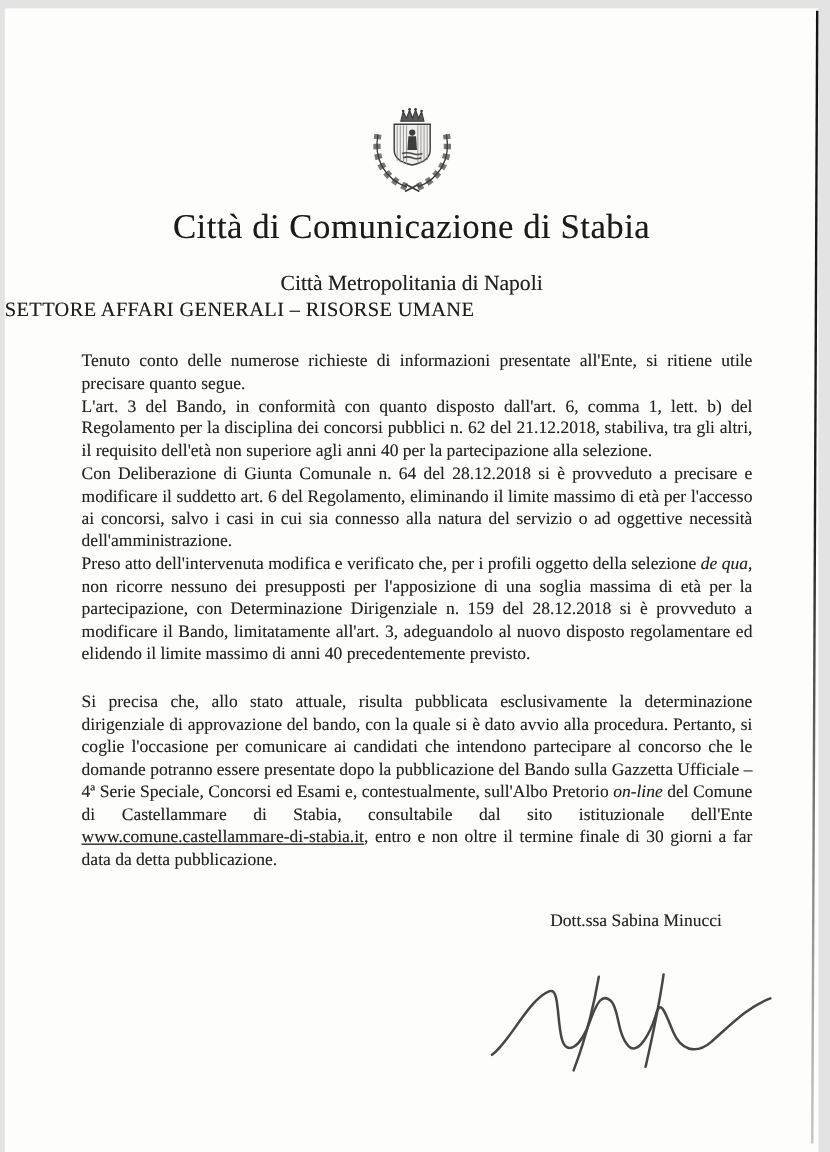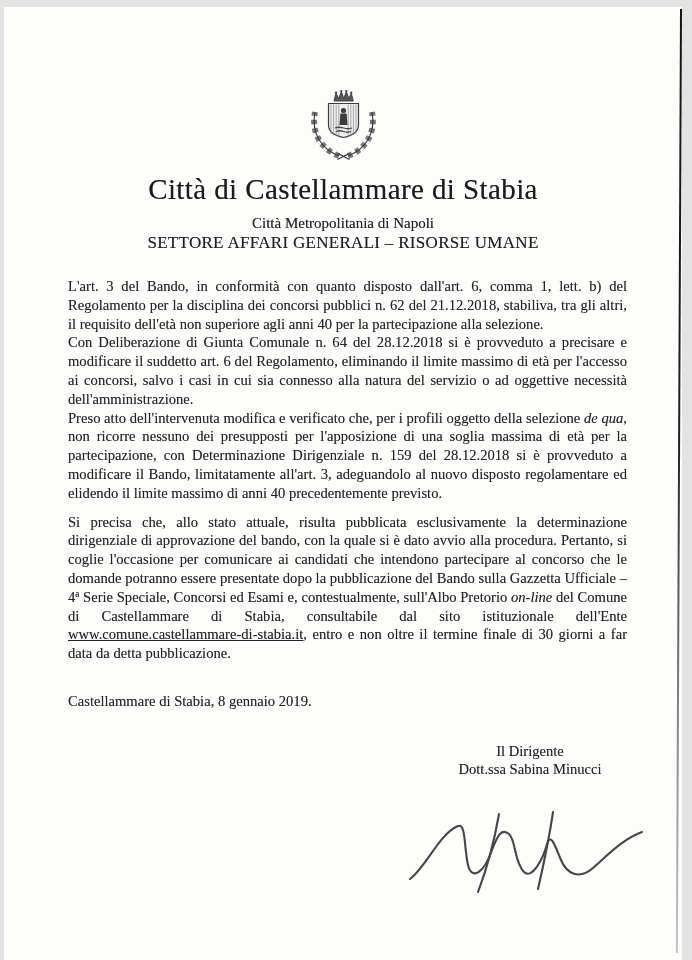--- a/index.html
+++ b/index.html
@@ -13,33 +13,33 @@
     background:#fdfdfc; color:#262626;
   }
   .edge-shadow {
     position:absolute; top:9px; right:10px; width:2px; height:944px;
     background:linear-gradient(180deg,#141414 0%,#1f1f1f 45%,#7d7d7d 72%,#c6c6c6 100%);
     transform:rotate(0.25deg); transform-origin:top;
   }
   .crest { width:105px; height:82px; margin:80px auto 4px auto; display:block; }
   .title   { text-align:center; font-size:29px; letter-spacing:0.4px; color:#1b1b1b;
              text-shadow:0 0 0.5px rgba(30,30,30,.55); }
-  .subtitle{ text-align:center; font-size:15px; margin-top:9px; color:#222;
+  .subtitle{ text-align:center; font-size:18px; margin-top:20px; color:#222;
              text-shadow:0 0 0.4px rgba(30,30,30,.5); }
-  .dept    { text-align:center; font-size:17px; margin-top:1px; letter-spacing:0.3px; color:#1e1e1e;
+  .dept    { font-size:17px; margin-top:1px; letter-spacing:0.3px; color:#1e1e1e;
              text-shadow:0 0 0.4px rgba(30,30,30,.5); }
   .content { margin:0 55px 0 64px; }
   .subject {
     margin:35px 0 0 0; font-weight:bold; font-size:14.8px; line-height:21px;
     text-align:justify; color:#141414; text-shadow:0 0 0.4px rgba(20,20,20,.45);
   }
   .block { font-size:14.6px; line-height:18.8px; text-align:justify; color:#232323;
            text-shadow:0 0 0.35px rgba(35,35,35,.4); }
   .block-1 { margin-top:24px; }
-  .block-2 { margin-top:10px; }
+  .block-2 { margin-top:21px; }
   .block p { margin:0; }
   em { }
   .url { text-decoration:underline; }
   .dateline { margin:30px 0 0 0; font-size:14.6px; color:#232323;
               text-shadow:0 0 0.35px rgba(35,35,35,.4); }
   .sig-block {
     margin:32px 0 0 352px; width:220px; text-align:center;
     font-size:14.6px; line-height:18.5px; color:#232323;
     text-shadow:0 0 0.35px rgba(35,35,35,.4);
   }
@@ -76,41 +76,40 @@
       <path d="M44 41 Q48 39.5 52.5 41 Q57 42.5 61 41" fill="none" stroke="#4a4a4a" stroke-width="1.3"></path>
       <path d="M45 44.5 Q48.8 43 52.5 44.5 Q56.2 46 60 44.5" fill="none" stroke="#4a4a4a" stroke-width="1.3"></path>
 
       <path d="M48 69 C30 62, 20 46, 24 25" fill="none" stroke="#4a4a4a" stroke-width="6" stroke-dasharray="4.5 4" opacity="0.75"></path>
       <path d="M48 69 C30 62, 20 46, 24 25" fill="none" stroke="#383838" stroke-width="1.1"></path>
       <path d="M57 69 C75 62, 85 46, 81 25" fill="none" stroke="#4a4a4a" stroke-width="6" stroke-dasharray="4.5 4" opacity="0.75"></path>
       <path d="M57 69 C75 62, 85 46, 81 25" fill="none" stroke="#383838" stroke-width="1.1"></path>
       <path d="M47 66.5 L58.5 72.5 M58 66.5 L46.5 72.5" stroke="#3d3d3d" stroke-width="1.4"></path>
     </svg>
 
-    <div class="title">Città di Castellammare di Stabia</div>
+    <div class="title">Città di Comunicazione di Stabia</div>
     <div class="subtitle">Città Metropolitania di Napoli</div>
     <div class="dept">SETTORE AFFARI GENERALI – RISORSE UMANE</div>
 
     <div class="content">
 
 
       <div class="block block-1">
+        <p>Tenuto conto delle numerose richieste di informazioni presentate all'Ente, si ritiene utile precisare quanto segue.</p>
         <p>L'art. 3 del Bando, in conformità con quanto disposto dall'art. 6, comma 1, lett. b) del Regolamento per la disciplina dei concorsi pubblici n. 62 del 21.12.2018, stabiliva, tra gli altri, il requisito dell'età non superiore agli anni 40 per la partecipazione alla selezione.</p>
         <p>Con Deliberazione di Giunta Comunale n. 64 del 28.12.2018 si è provveduto a precisare e modificare il suddetto art. 6 del Regolamento, eliminando il limite massimo di età per l'accesso ai concorsi, salvo i casi in cui sia connesso alla natura del servizio o ad oggettive necessità dell'amministrazione.</p>
         <p><span>Preso atto dell'intervenuta modifica e verificato che, per i profili oggetto della selezione </span><em>de qua</em><span>, non ricorre nessuno dei presupposti per l'apposizione di una soglia massima di età per la partecipazione, con Determinazione Dirigenziale n. 159 del 28.12.2018 si è provveduto a modificare il Bando, limitatamente all'art. 3, adeguandolo al nuovo disposto regolamentare ed elidendo il limite massimo di anni 40 precedentemente previsto.</span></p>
       </div>
 
       <div class="block block-2">
         <p><span>Si precisa che, allo stato attuale, risulta pubblicata esclusivamente la determinazione dirigenziale di approvazione del bando, con la quale si è dato avvio alla procedura. Pertanto, si coglie l'occasione per comunicare ai candidati che intendono partecipare al concorso che le domande potranno essere presentate dopo la pubblicazione del Bando sulla Gazzetta Ufficiale – 4ª Serie Speciale, Concorsi ed Esami e, contestualmente, sull'Albo Pretorio </span><em>on-line</em><span> del Comune di Castellammare di Stabia, consultabile dal sito istituzionale dell'Ente </span><span class="url">www.comune.castellammare-di-stabia.it</span><span>, entro e non oltre il termine finale di 30 giorni a far data da detta pubblicazione.</span></p>
       </div>
 
-      <p class="dateline">Castellammare di Stabia, 8 gennaio 2019.</p>
 
       <div class="sig-block">
-        <div>Il Dirigente</div>
         <div>Dott.ssa Sabina Minucci</div>
       </div>
     </div>
 
     <svg class="sig-scrawl" width="278" height="100" viewBox="0 0 278 100">
       <g fill="none" stroke="#2d2d2d" stroke-width="2.1" stroke-linecap="round" opacity="0.88">
         <path d="M28 76 C44 64, 58 30, 76 23 C84 20, 82 45, 86 62 C90 78, 102 70, 110 47
                  C116 31, 120 25, 127 31 C134 37, 132 59, 142 69 C150 77, 161 56, 165 41
                  C169 29, 173 43, 179 57 C185 71, 197 77, 211 65 C227 51, 241 36, 260 29"></path>
         <path d="M117 11 C112 40, 104 68, 96 89"></path>

